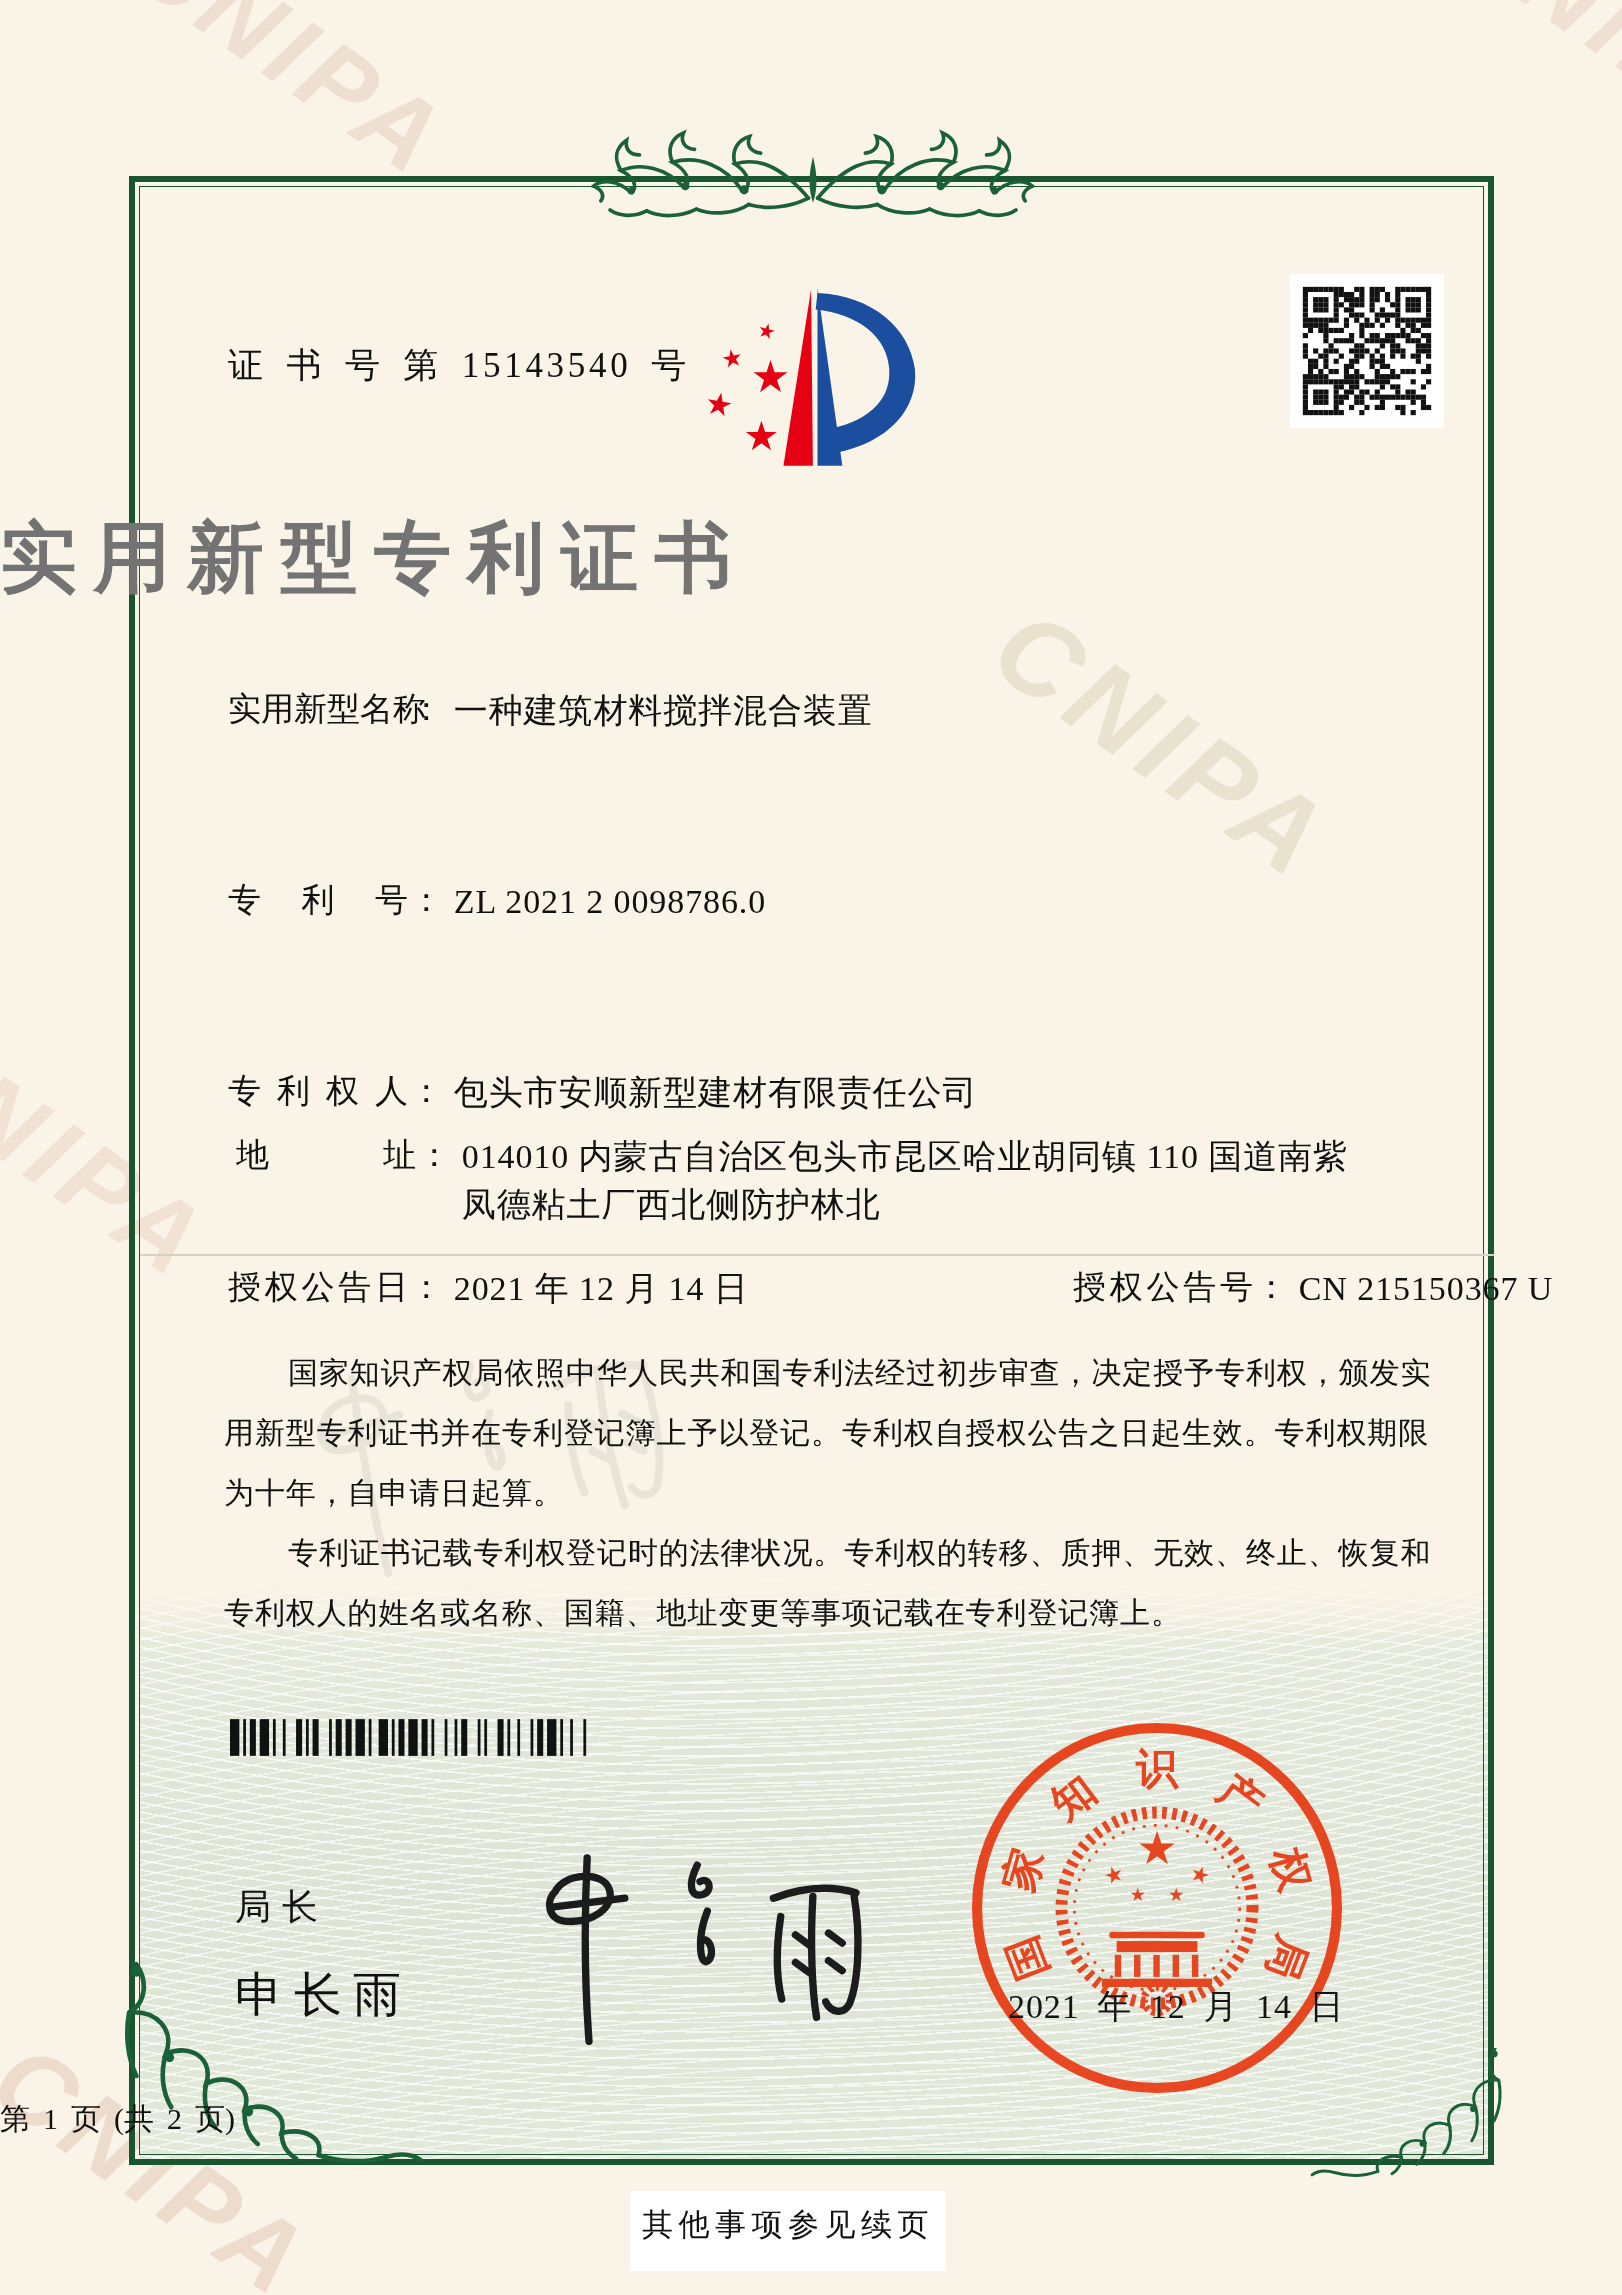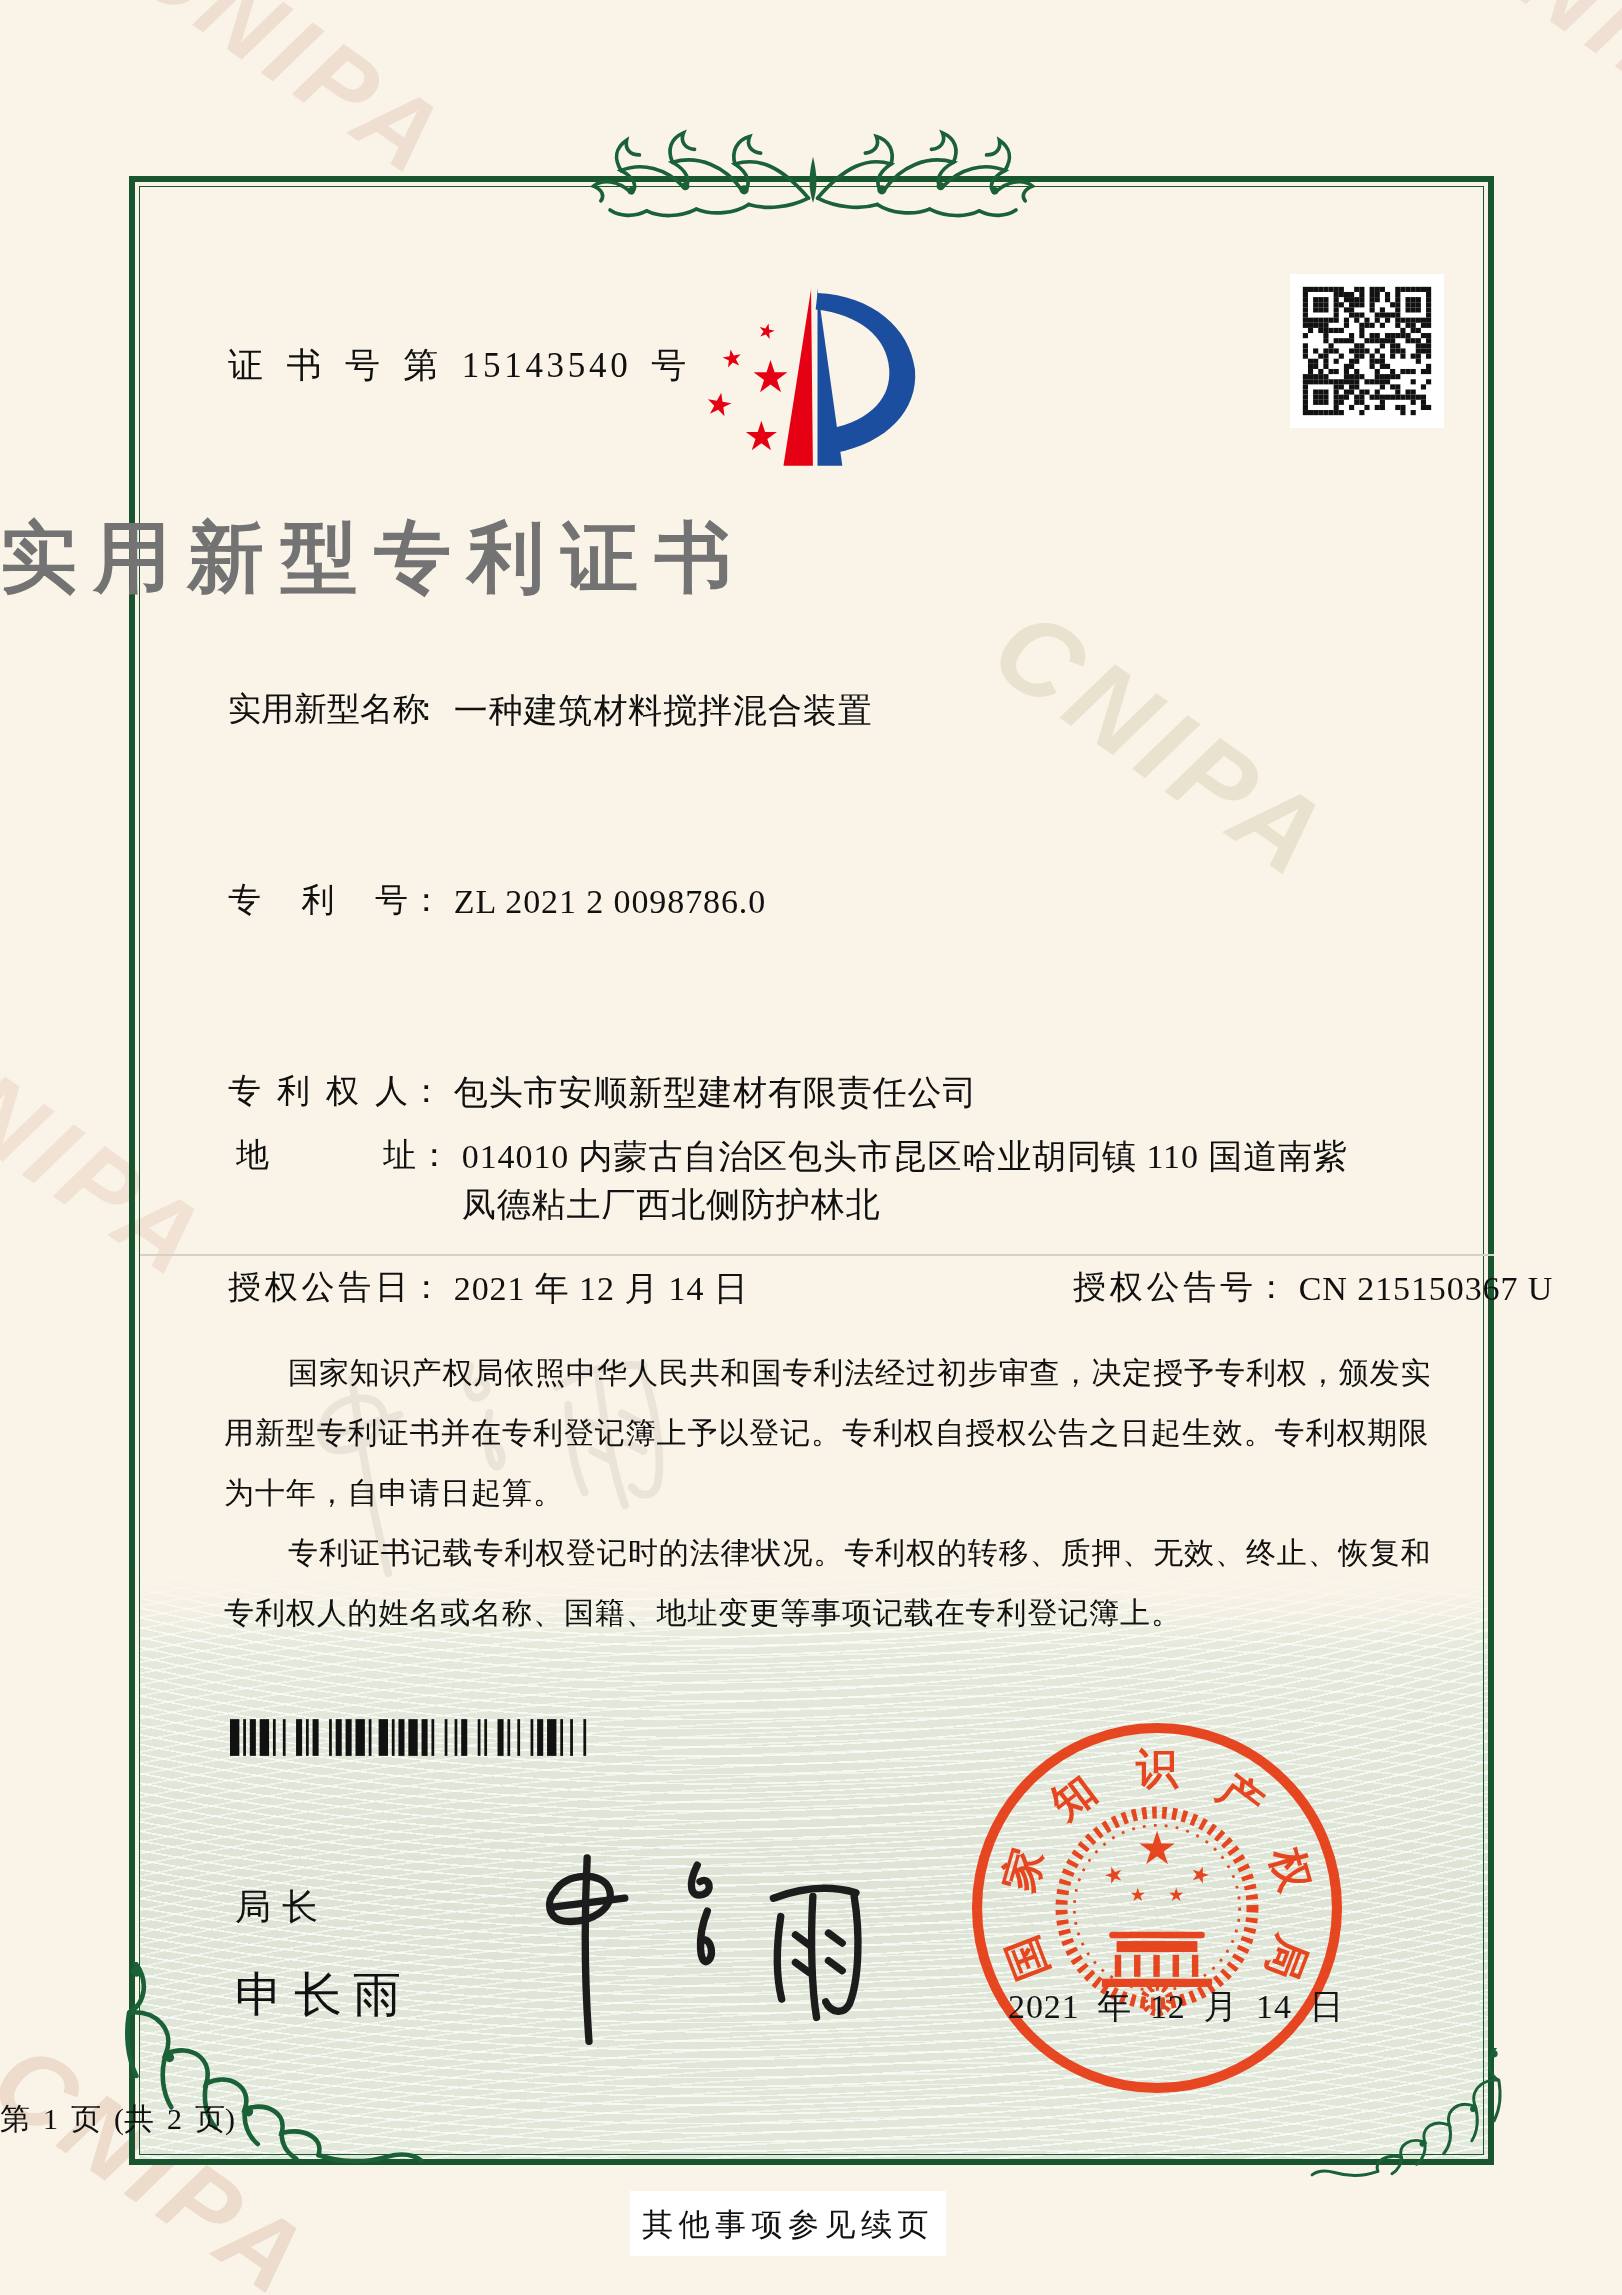--- a/index.html
+++ b/index.html
@@ -44,21 +44,21 @@
             letter-spacing:0.9px;z-index:4;}
   .bodytext p{margin:0;text-indent:64px;}
   .barcode{position:absolute;left:230px;top:1719px;z-index:5;}
   .signer-title{position:absolute;left:235px;top:1883px;font-size:36px;letter-spacing:11px;z-index:5;}
   .signer-name{position:absolute;left:235px;top:1963px;font-size:48px;letter-spacing:11px;z-index:5;}
   .sig{position:absolute;left:500px;top:1841px;z-index:5;}
   .sig-ghost{position:absolute;left:275px;top:1341px;opacity:.07;transform:rotate(-10deg);z-index:1;}
   .seal{position:absolute;left:955px;top:1706px;z-index:5;}
   .seal-date{position:absolute;left:1008px;top:1984px;font-size:34px;letter-spacing:0.9px;word-spacing:8.3px;z-index:6;color:#141414;}
   .pagefoot{position:absolute;left:0;top:2099px;width:1561px;text-align:left;font-size:30px;word-spacing:5.5px;z-index:5;}
-  .note-chip{position:absolute;left:630px;top:2191px;width:316px;height:65px;background:#ffffff;z-index:5;
+  .note-chip{position:absolute;left:630px;top:2191px;width:316px;height:80px;background:#ffffff;z-index:5;
              text-align:center;line-height:68px;font-size:31px;letter-spacing:5.5px;}
   .qrbox{position:absolute;left:1290px;top:274px;width:154px;height:154px;background:#fff;z-index:4;}
   .logo{position:absolute;left:675px;top:268px;z-index:4;}
 </style>
 </head>
 <body>
 
 <div class="page">
 
   <div class="wm wm-tl">CNIPA</div>

